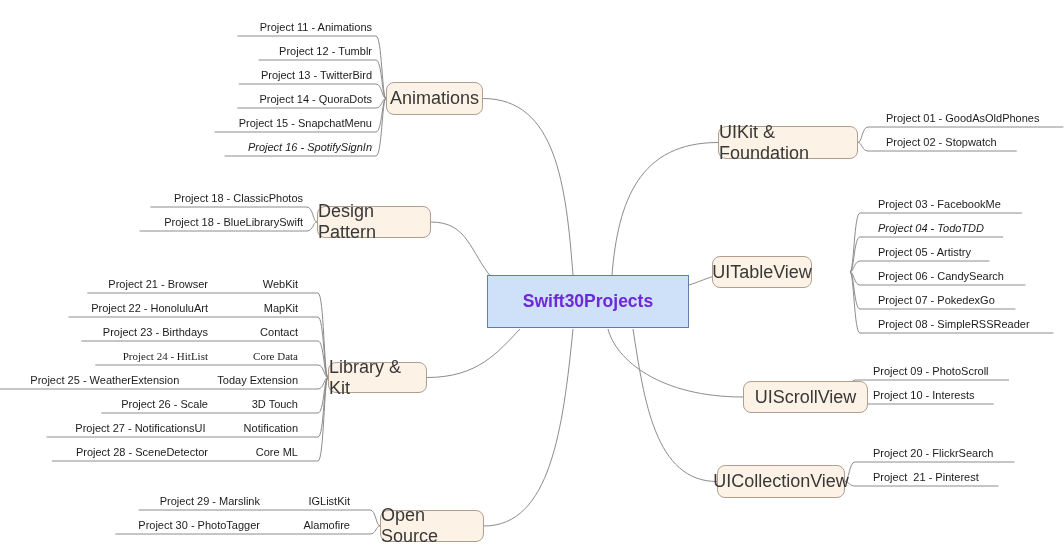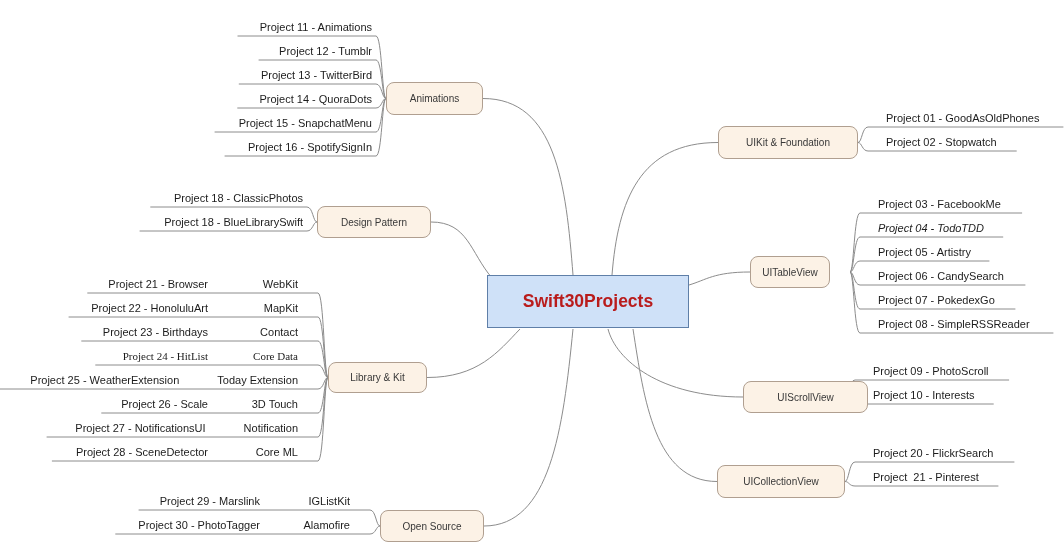--- a/index.html
+++ b/index.html
@@ -11,25 +11,25 @@
   #canvas{
     position:relative;width:1064px;height:560px;background:#ffffff;overflow:hidden;
     font-family:"Liberation Sans", sans-serif;
   }
   #links{position:absolute;left:0;top:0;width:1064px;height:560px;pointer-events:none;}
   #links path{fill:none;stroke:var(--line);stroke-width:1;}
   .node{
     position:absolute;display:flex;align-items:center;justify-content:center;
     box-sizing:border-box;border-radius:8px;
     background:var(--branch-fill);border:1px solid var(--branch-border);
-    color:var(--node-text);font-size:10px;cursor:default;
+    color:var(--node-text);font-size:18px;cursor:default;
   }
   .node.center{
     background:var(--center-fill);border:1.5px solid var(--center-border);
-    border-radius:0;font-size:17.5px;font-weight:bold;color:#b91c1c;
+    border-radius:0;font-size:17.5px;font-weight:bold;color:#6d28d9;
   }
   .leaf{
     position:absolute;height:16px;line-height:16px;font-size:11px;
     color:var(--leaf-text);white-space:pre;cursor:default;
   }
   .leaf.anchor-r{text-align:right;padding:0 4px 0 6px;}
   .leaf.anchor-l{padding:0 4px 0 18px;}
   .leaf.two{display:inline-flex;gap:38px;padding:0 20px 0 6px;}
   .leaf.two .kit{min-width:52px;text-align:right;}
 </style>
@@ -90,36 +90,36 @@
   </div>
   <div class="node" style="left:328px;top:362px;width:99px;height:31px;">
     <span>Library &amp; Kit</span>
   </div>
   <div class="node" style="left:380px;top:510px;width:104px;height:32px;">
     <span>Open Source</span>
   </div>
   <div class="node" style="left:718px;top:126px;width:140px;height:33px;">
     <span>UIKit &amp; Foundation</span>
   </div>
-  <div class="node" style="left:750px;top:256px;width:80px;height:32px;">
+  <div class="node" style="left:712px;top:256px;width:100px;height:32px;">
     <span>UITableView</span>
   </div>
   <div class="node" style="left:743px;top:381px;width:125px;height:32px;">
     <span>UIScrollView</span>
   </div>
   <div class="node" style="left:717px;top:465px;width:128px;height:33px;">
     <span>UICollectionView</span>
   </div>
 
   <div class="leaf anchor-r" style="right:688px;top:19px;"><span>Project 11 - Animations</span></div>
   <div class="leaf anchor-r" style="right:688px;top:43px;"><span>Project 12 - Tumblr</span></div>
   <div class="leaf anchor-r" style="right:688px;top:67px;"><span>Project 13 - TwitterBird</span></div>
   <div class="leaf anchor-r" style="right:688px;top:91px;"><span>Project 14 - QuoraDots</span></div>
   <div class="leaf anchor-r" style="right:688px;top:115px;"><span>Project 15 - SnapchatMenu</span></div>
-  <div class="leaf anchor-r" style="right:688px;top:139px;"><span>Project 16 - SpotifySignIn</span></div>
+  <div class="leaf anchor-r" style="right:688px;top:139px;font-style:italic;"><span>Project 16 - SpotifySignIn</span></div>
 
   <div class="leaf anchor-r" style="right:757px;top:190px;"><span>Project 18 - ClassicPhotos</span></div>
   <div class="leaf anchor-r" style="right:757px;top:214px;"><span>Project 18 - BlueLibrarySwift</span></div>
 
   <div class="leaf two" style="right:746px;top:276px;"><span>Project 21 - Browser</span><span class="kit">WebKit</span></div>
   <div class="leaf two" style="right:746px;top:300px;margin-left:48px;"><span>Project 22 - HonoluluArt</span><span class="kit">MapKit</span></div>
   <div class="leaf two" style="right:746px;top:324px;"><span>Project 23 - Birthdays</span><span class="kit">Contact</span></div>
   <div class="leaf two" style="right:746px;top:348px;font-family:Liberation Serif, serif;"><span>Project 24 - HitList</span><span class="kit">Core Data</span></div>
   <div class="leaf two" style="right:746px;top:372px;"><span>Project 25 - WeatherExtension</span><span class="kit">Today Extension</span></div>
   <div class="leaf two" style="right:746px;top:396px;"><span>Project 26 - Scale</span><span class="kit">3D Touch</span></div>

